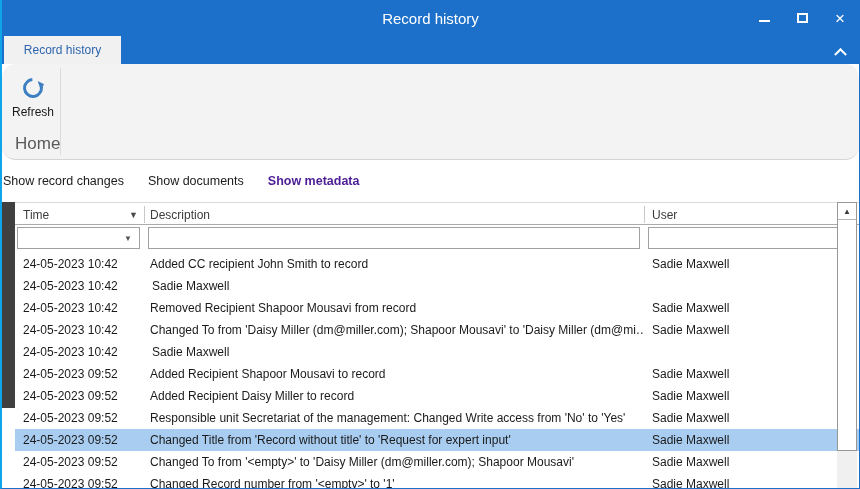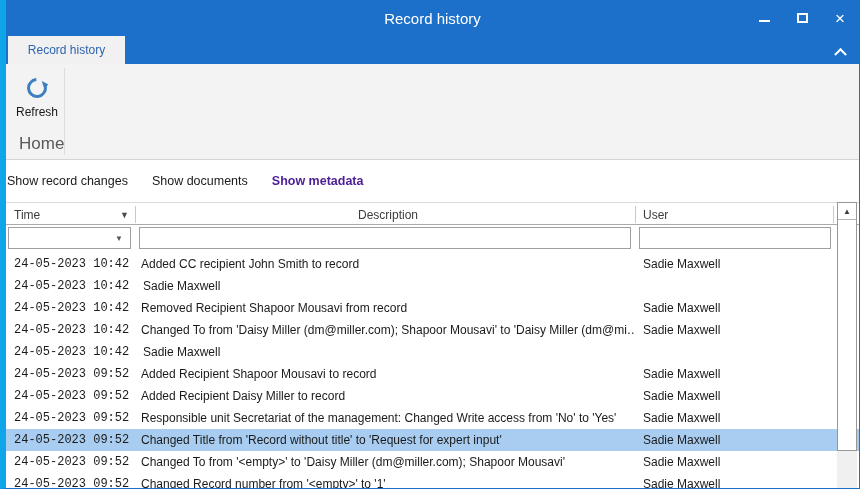--- a/index.html
+++ b/index.html
@@ -1,89 +1,89 @@
 <!DOCTYPE html>
 <html><head>
 <meta charset="utf-8">
 <style>
   * { box-sizing: border-box; margin: 0; padding: 0; }
   html,body { width:860px; height:489px; overflow:hidden; }
   body { font-family: "Liberation Sans", "DejaVu Sans", sans-serif; background:#fff; }
 
   .window { position:relative; width:860px; height:489px; overflow:hidden;
-            border-left:6px solid #0ea5e9; border-right:1px solid #1c70c9; border-bottom:1px solid #1c70c9; }
+            border-left:2px solid #0ea5e9; border-right:1px solid #1c70c9; border-bottom:1px solid #1c70c9; }
 
   
   .titlebar { position:relative; height:36px; background:#1c70c9; display:flex; align-items:center; }
   .title { position:absolute; left:0; right:0; text-align:center; color:#fff; font-size:15px; }
   .win-controls { position:absolute; right:0; top:0; height:36px; display:flex; align-items:center; }
   .win-btn { width:38px; height:36px; display:flex; align-items:center; justify-content:center; cursor:default; }
   .ico-min { width:11px; height:2px; background:#fff; margin-top:6px; }
   .ico-max { width:11px; height:10px; border:2px solid #fff; }
   .ico-close { color:#fff; font-size:17px; line-height:17px; }
 
   
   .tabrow { position:relative; height:28px; background:#1c70c9; }
   .doc-tab { position:absolute; left:2px; top:0; width:117px; height:28px; background:#f1f1f1;
              color:#2e64ae; font-size:12px; display:flex; align-items:center; justify-content:center; }
   .chevron-wrap { position:absolute; right:10px; top:6px; width:18px; height:18px;
                   display:flex; align-items:center; justify-content:center; }
   .chev-up { width:9px; height:9px; border-left:2px solid #fff; border-top:2px solid #fff;
              transform:rotate(45deg) translate(2px,2px); }
 
   
-  .ribbon { position:relative; height:96px; background:#f3f3f3; border-bottom:1px solid #d4d4d4; }
+  .ribbon { position:relative; height:96px; background:#f3f3f3; border-bottom:1px solid #d4d4d4;border-radius:14px; }
   .refresh-btn { position:absolute; left:6px; top:8px; width:50px; height:62px;
                  display:flex; flex-direction:column; align-items:center; cursor:default; }
   .refresh-icon { position:relative; width:20px; height:20px; margin-top:6px;
                   border:3px solid #3e7fc1; border-radius:50%; border-top-color:transparent;
                   transform:rotate(40deg); }
   .refresh-icon::after { content:''; position:absolute; top:-8px; left:8px;
                   border:5px solid transparent; border-bottom-color:#3e7fc1;
                   transform:rotate(32deg); }
   .refresh-label { margin-top:7px; font-size:12px; color:#1a1a1a; }
   .group-label { position:absolute; left:13px; bottom:5px; font-size:17px; color:#5a5a5a; }
   .group-sep { position:absolute; left:58px; top:4px; bottom:4px; width:1px; background:#dcdcdc; }
 
   
   .links { height:42px; background:#fff; display:flex; align-items:center; padding-left:1px; }
   .link { font-size:12.5px; color:#1a1a1a; margin-right:24px; cursor:default; }
   .link.active { color:#4c1d95; font-weight:bold; }
 
   
-  .table-area { position:relative; height:206px; background:#404040; }
+  .table-area { position:relative; height:206px; background:#404040;padding-left:13px; }
   .col-time { width:128px; }
   .col-desc { width:500px; }
   .col-user { width:198px; }
 
   .grid-header { display:flex; height:23px; border-top:1px solid #dadada; border-bottom:1px solid #ababab;
                  padding-left:2px; background:#fff; }
   .hcell { display:flex; align-items:center; height:17px; margin-top:3px;
            border-right:1px solid #c9c9c9; font-size:12px; color:#3c3c3c; }
   .hcell.col-time { padding-left:6px; }
-  .hcell.col-desc { padding-left:5px;justify-content:center; }
+  .hcell.col-desc { padding-left:5px; }
   .hcell.col-user { padding-left:7px; }
   .hcell .spacer { flex:1; }
   .sort-arrow { font-size:9px; color:#4a4a4a; margin-right:6px; }
 
   .filter-row { display:flex; height:28px; padding-left:2px; align-items:flex-start; background:#fff; }
   .fbox { height:22px; margin-top:2px; border:1px solid #a0a0a0; background:#fff; display:flex;
           align-items:center; }
   .fbox.time  { width:123px; }
   .fbox.desc  { width:492px; margin-left:8px; }
   .fbox.user  { width:192px; margin-left:8px; }
   .fbox input { border:none; outline:none; width:100%; height:100%; font-size:12px; padding:0 4px;
                 font-family:"Liberation Sans",sans-serif; background:transparent; }
   .combo-arrow { font-size:8px; color:#555; margin-left:auto; margin-right:7px; }
 
   .grid-rows { position:relative; }
   .grid-row { display:flex; height:22px; padding-left:2px; background:#fff; }
   .grid-row.selected { background:#a9cdf0; }
   .cell { font-size:12px; color:#1a1a1a; line-height:22px; white-space:nowrap; overflow:hidden; }
-  .cell.col-time { padding-left:6px;font-family:Liberation Mono, monospace; }
+  .cell.col-time { padding-left:6px; }
   .cell.col-desc { padding-left:5px; }
   .cell.col-user { padding-left:7px; }
 
   
   .vscroll { position:absolute; top:0; right:2px; width:20px; height:286px; display:flex;
              flex-direction:column; }
   .vs-box { border:1px solid #979797; background:#fff; display:flex; flex-direction:column; }
   .vs-btn { height:17px; display:flex; align-items:center; justify-content:center;
             border-bottom:1px solid #b5b5b5; font-size:8px; color:#3c3c3c; background:#fff; }
   .vs-thumb { height:230px; background:#fff; }

